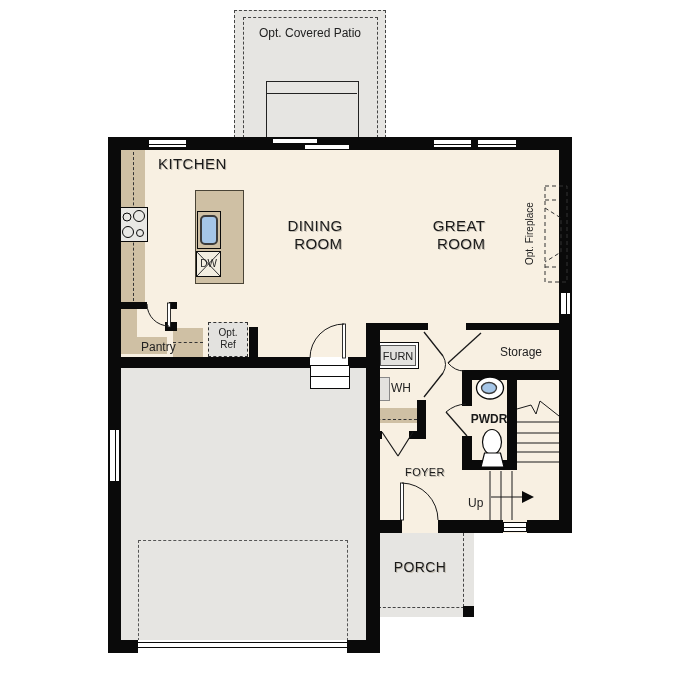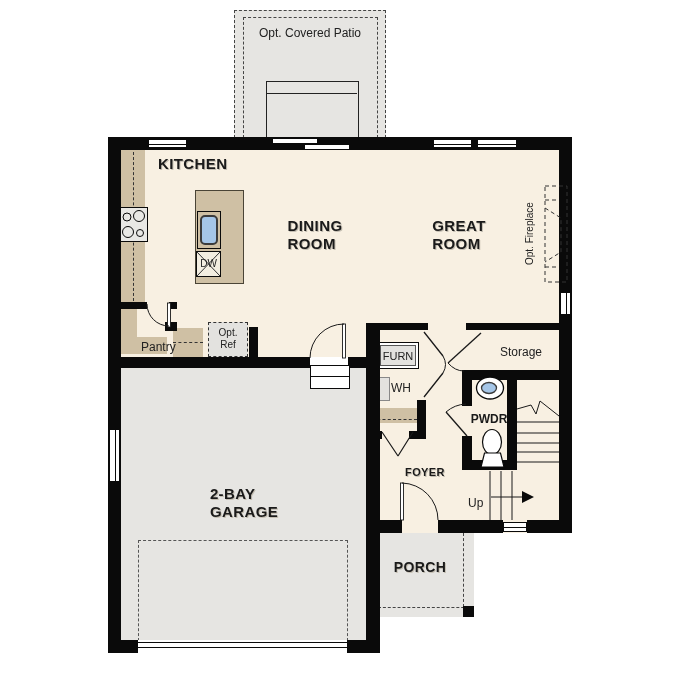--- a/index.html
+++ b/index.html
@@ -7,21 +7,21 @@
         font-family:"Liberation Sans", sans-serif;}
   .abs{position:absolute;box-sizing:border-box;}
   .wall{position:absolute;background:#0a0a0a;}
   .floor{position:absolute;background:#f8f0e2;}
   .concrete{position:absolute;background:#e6e5e2;}
   .counter{position:absolute;background:#cfc0a4;}
   .window{position:absolute;background:#ffffff;border:1px solid #0a0a0a;box-sizing:border-box;}
   .win-h:after{content:'';position:absolute;left:0;right:0;top:50%;height:1px;background:#0a0a0a;}
   .win-v:after{content:'';position:absolute;top:0;bottom:0;left:50%;width:1px;background:#0a0a0a;}
   .lbl{position:absolute;color:#1a1a1a;white-space:nowrap;}
-  .room{font-weight:bold;font-size:15px;letter-spacing:.4px;line-height:18px;text-align:left;
+  .room{font-weight:normal;font-size:15px;letter-spacing:.4px;line-height:18px;text-align:right;
         text-shadow:1px 1px 0 #c4beb2;}
   .small{font-size:12px;color:#222;}
   .ctr{transform:translateX(-50%);}
   .dash{position:absolute;box-sizing:border-box;}
   svg.overlay{position:absolute;left:0;top:0;pointer-events:none;}
 </style>
 </head>
 <body>
 
 <div id="plan">
@@ -179,24 +179,20 @@
 
   <div class="lbl room" style="left:158px;top:155px;">KITCHEN</div>
   <div class="lbl room ctr" style="left:315px;top:217px;">
     <span style="display:block">DINING</span>
     <span style="display:block">ROOM</span>
   </div>
   <div class="lbl room ctr" style="left:459px;top:217px;">
     <span style="display:block">GREAT</span>
     <span style="display:block">ROOM</span>
   </div>
-  <div class="lbl room ctr" style="left:244px;top:485px;">
-    <span style="display:block">2-BAY</span>
-    <span style="display:block">GARAGE</span>
-  </div>
   <div class="lbl room ctr" style="left:425px;top:463px;font-size:11px;">FOYER</div>
   <div class="lbl room ctr" style="left:420px;top:558px;font-size:14px;">PORCH</div>
   <div class="lbl ctr" style="left:489px;top:412px;font-weight:bold;font-size:12px;">PWDR</div>
   <div class="lbl small" style="left:500px;top:345px;">Storage</div>
   <div class="lbl small" style="left:126px;top:340px;margin-left:15px;">Pantry</div>
   <div class="lbl small ctr" style="left:310px;top:26px;">Opt. Covered Patio</div>
   <div class="lbl" style="left:524px;top:186px;height:96px;font-size:10px;color:#222;writing-mode:vertical-rl;transform:rotate(180deg);text-align:center;">Opt. Fireplace</div>
   <div class="lbl" style="left:208px;top:327px;width:40px;font-size:10px;line-height:12px;text-align:center;color:#222;">
     <span style="display:block">Opt.</span>
     <span style="display:block">Ref</span>

